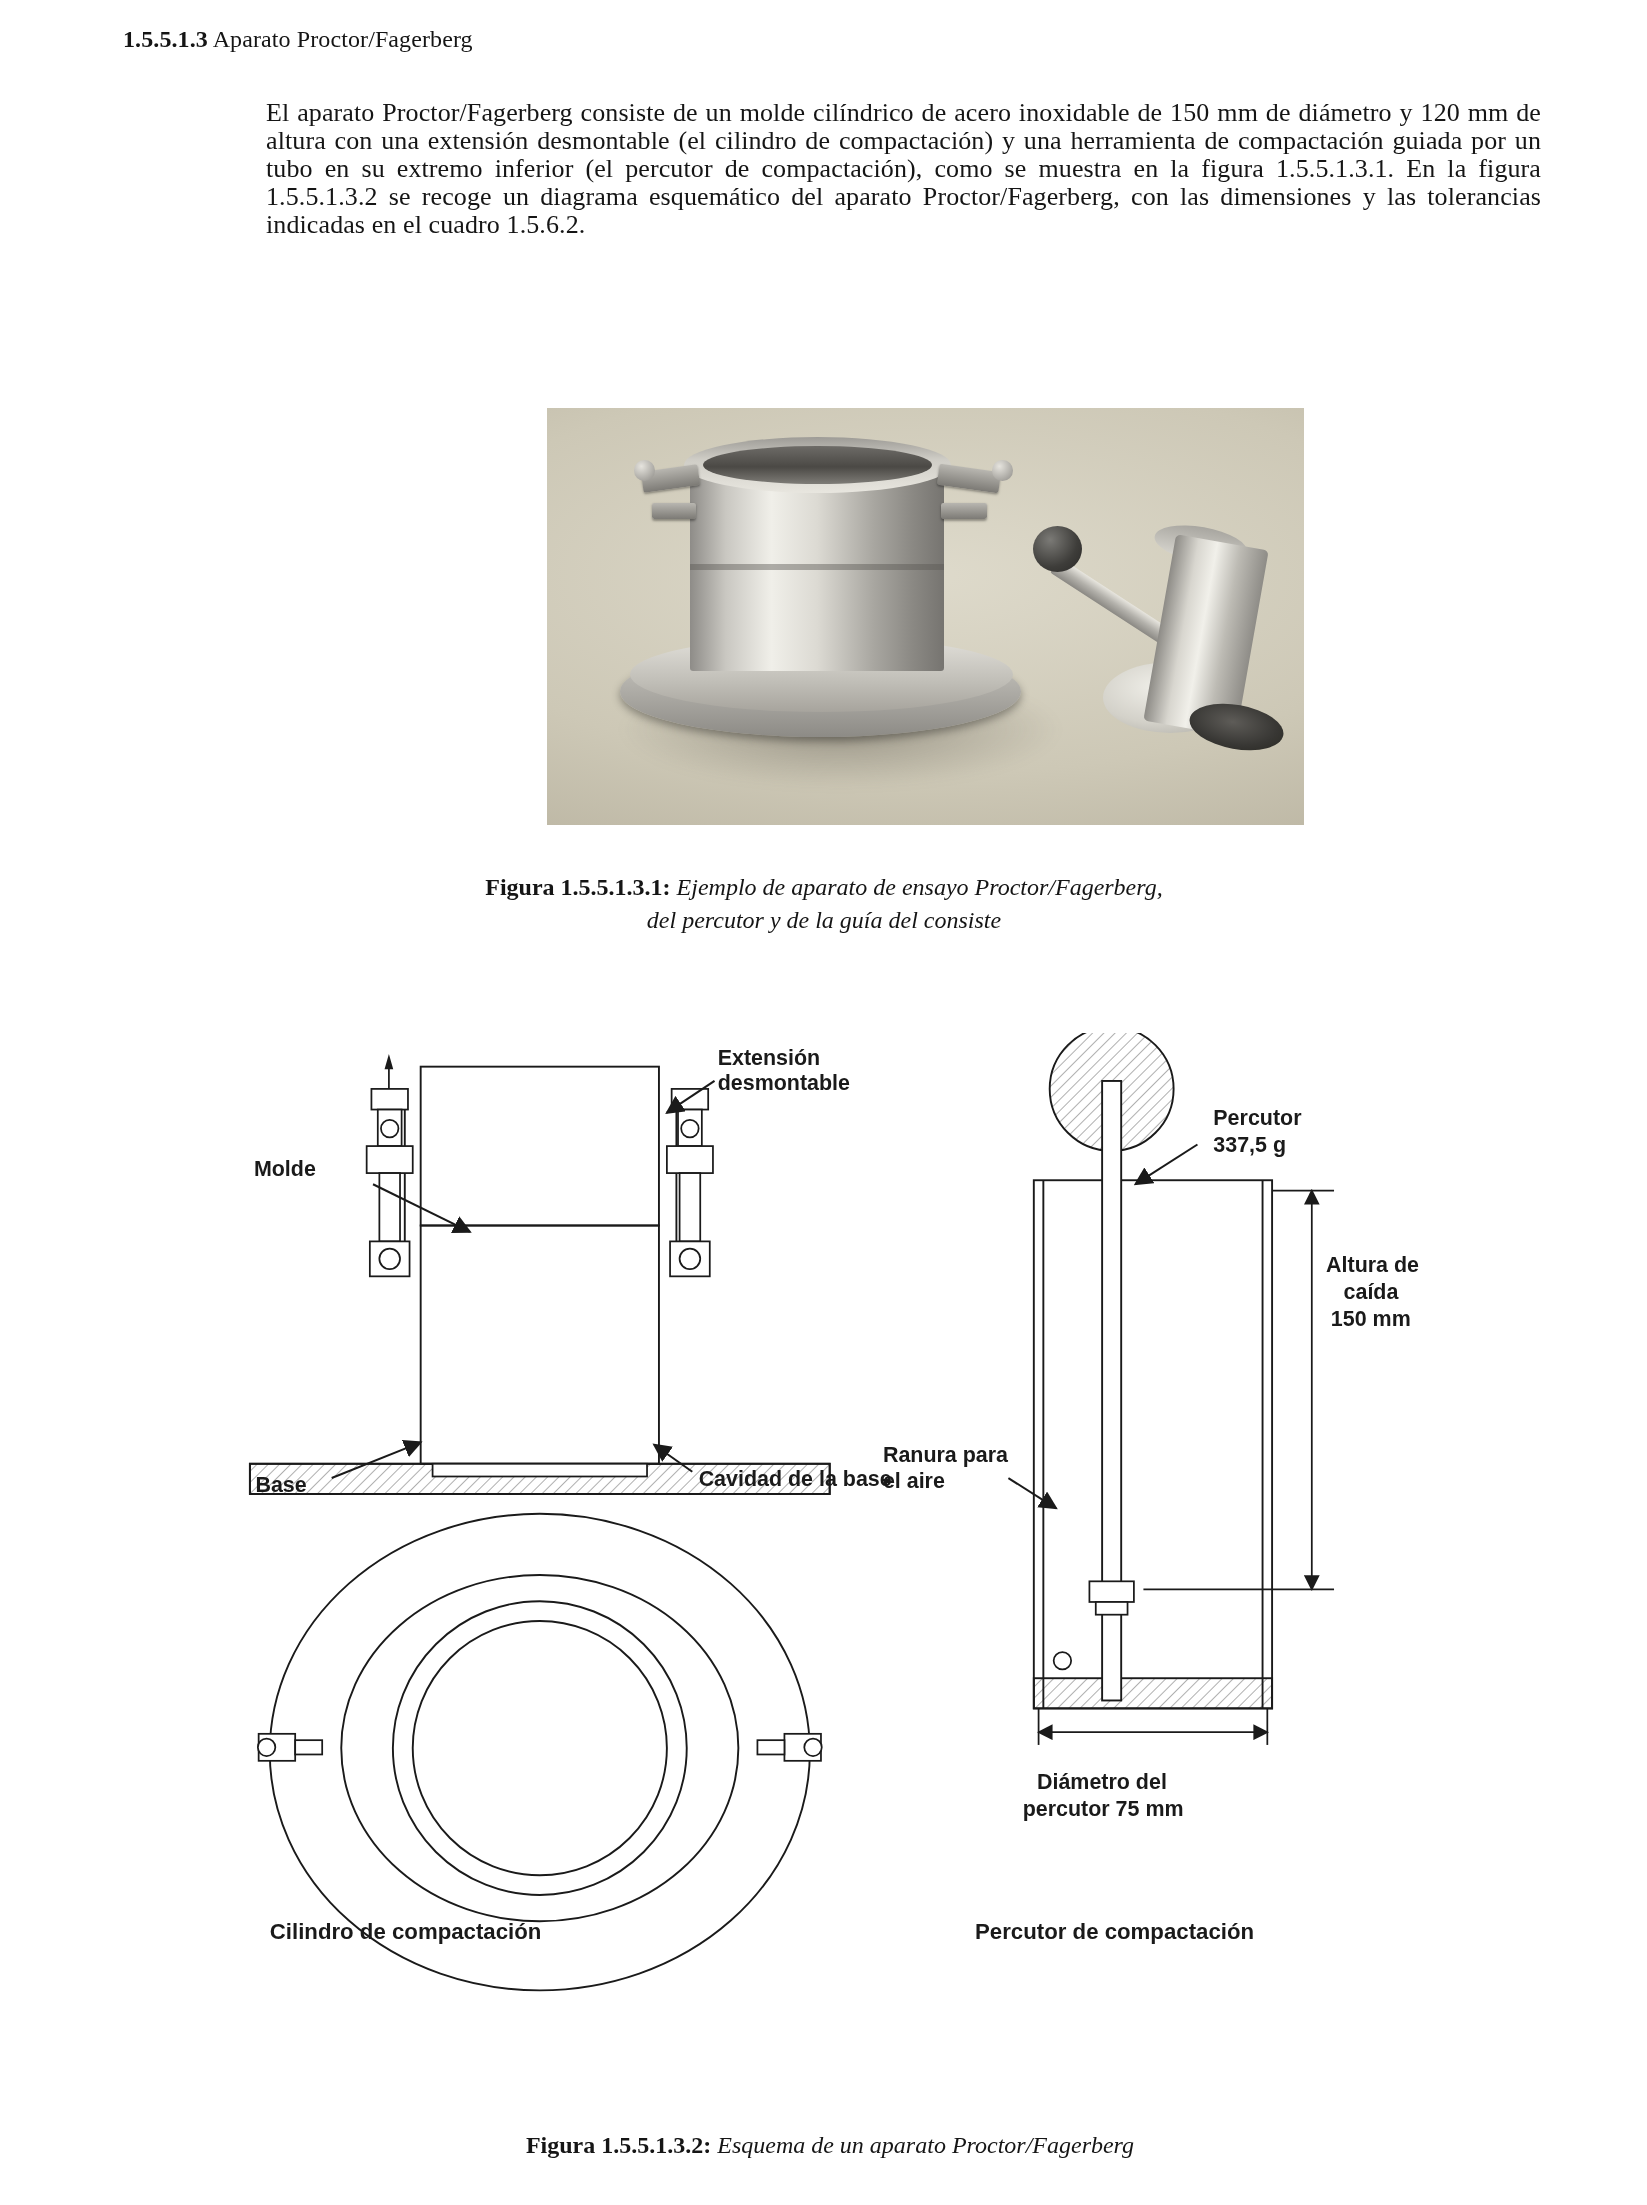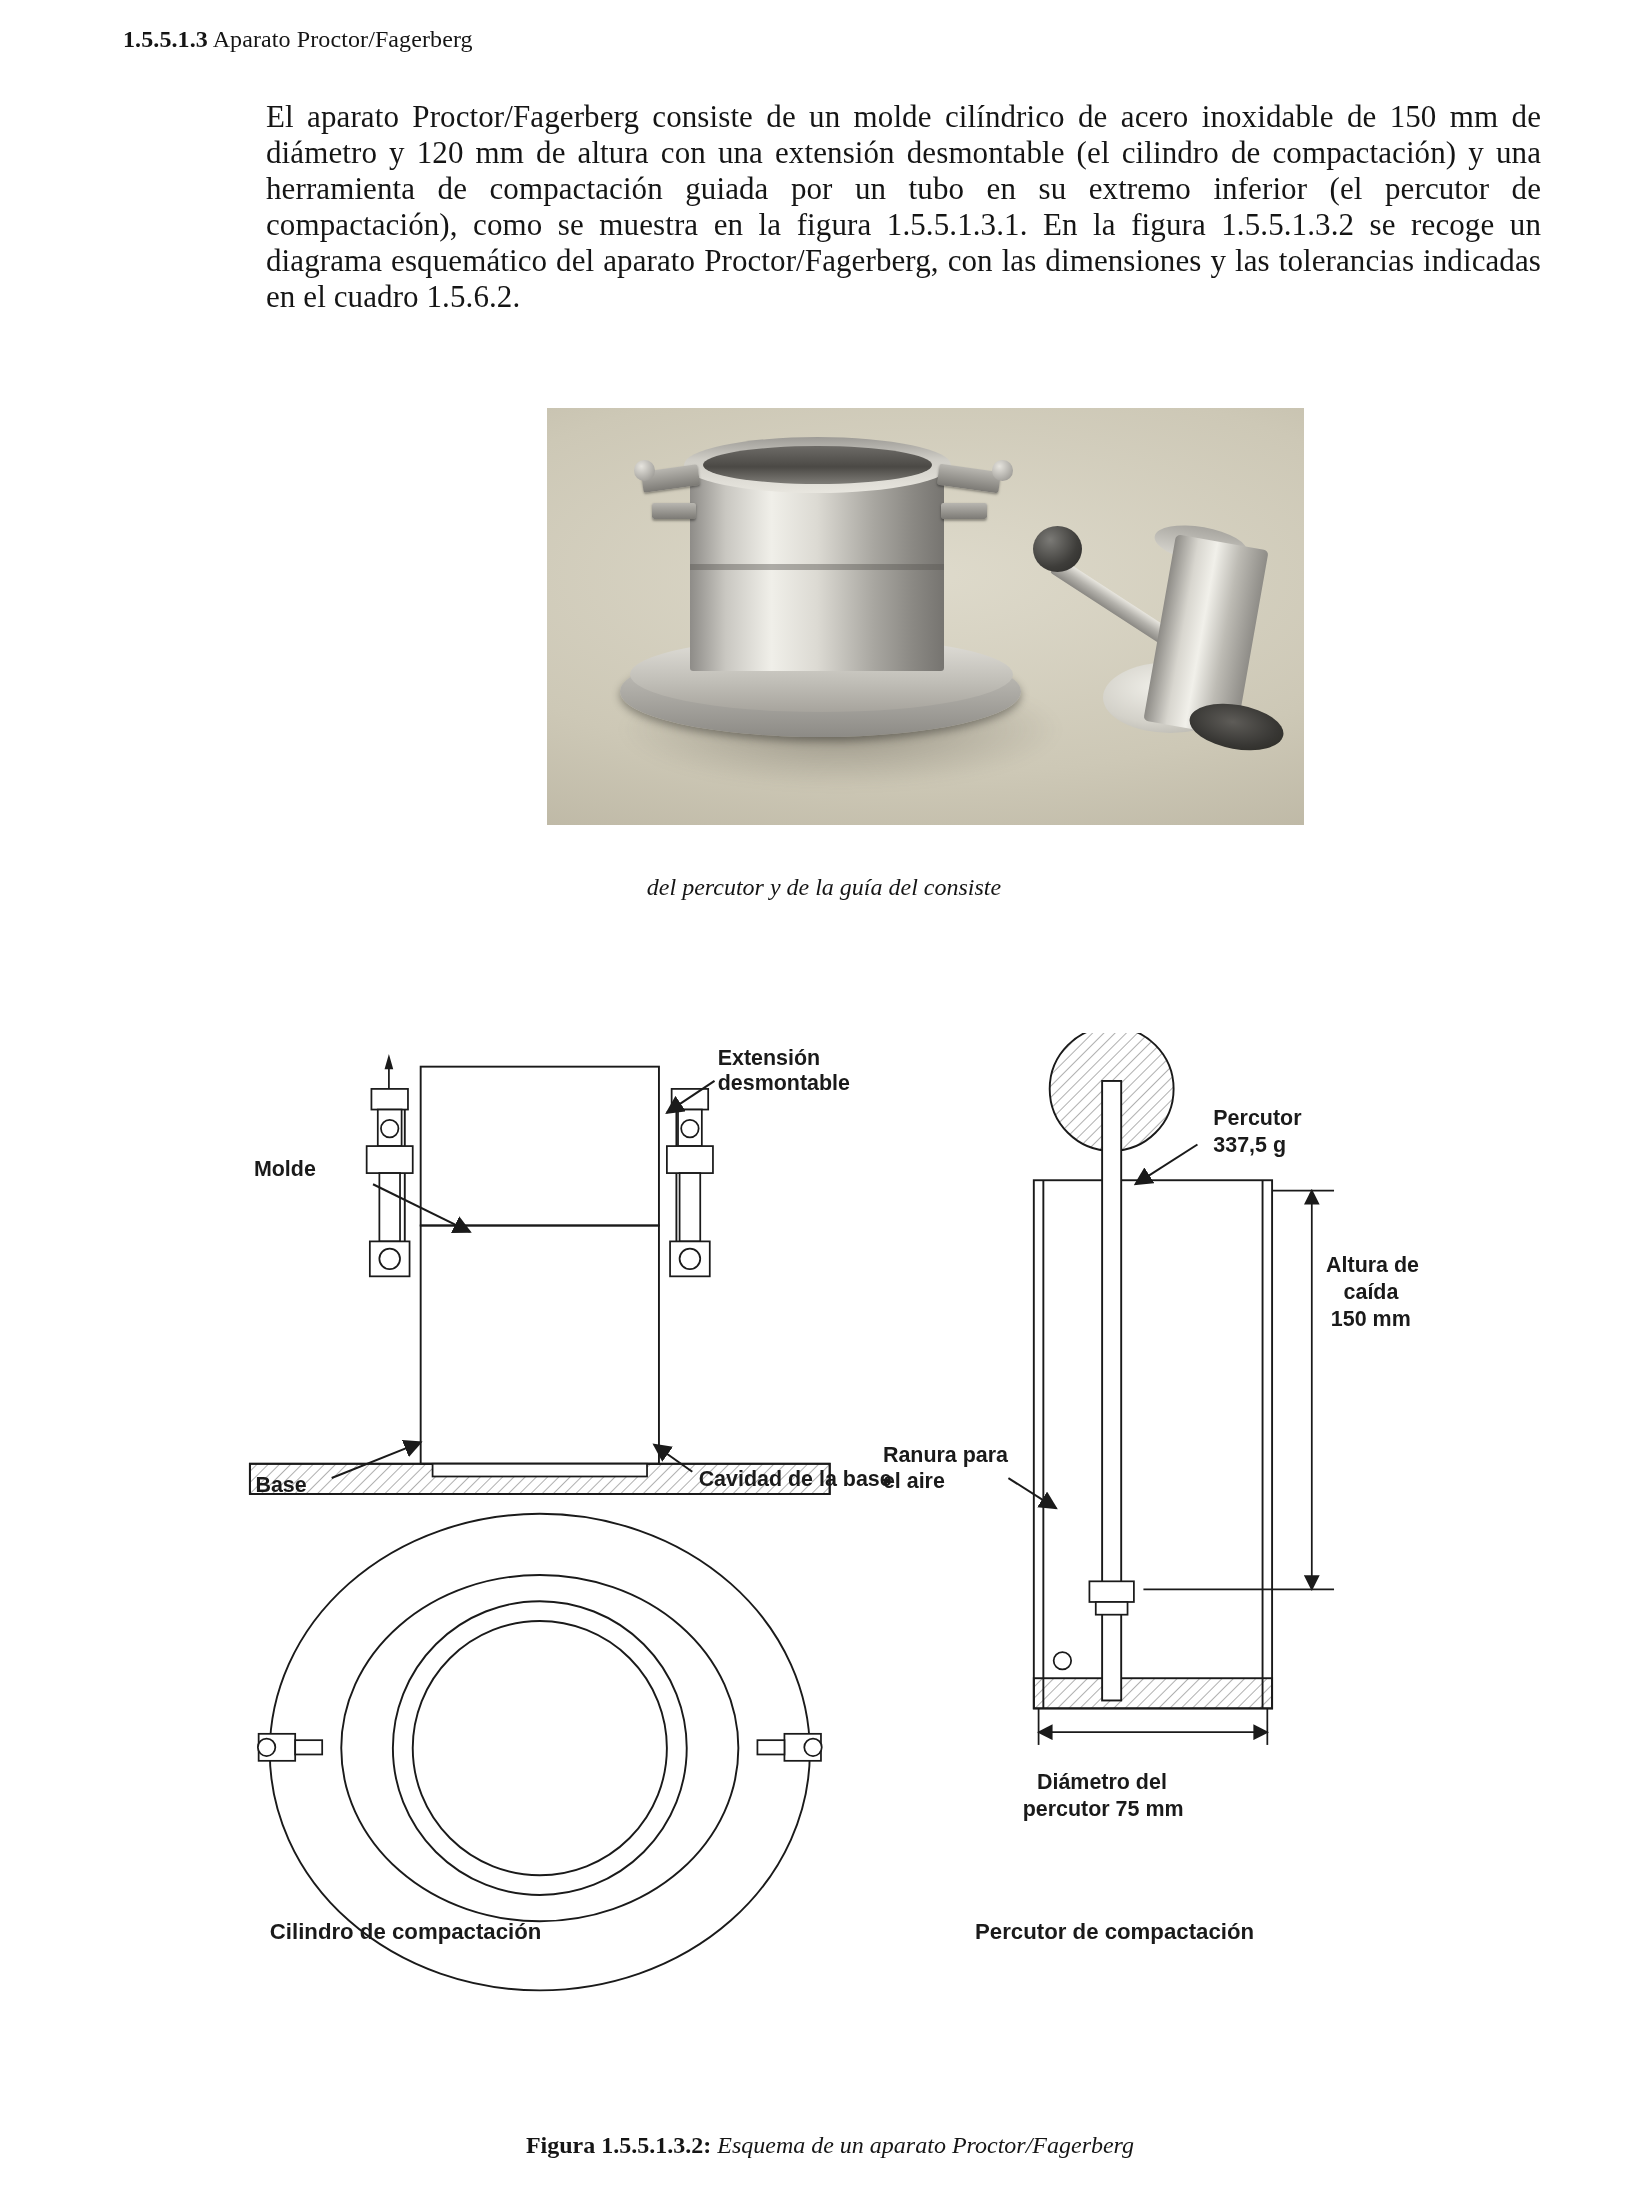--- a/index.html
+++ b/index.html
@@ -38,22 +38,22 @@
   .heading .ttl {
     font-weight: normal;
   }
 
   
   .para {
     position: absolute;
     left: 266px;
     top: 99px;
     width: 1275px;
-    font-size: 31px;
-    line-height: 36px;
+    font-size: 26px;
+    line-height: 28px;
     text-align: justify;
     text-justify: inter-word;
     letter-spacing: 0.1px;
   }
 
   
   .photo-wrap {
     position: absolute;
     left: 547px;
     top: 408px;
@@ -299,20 +299,23 @@
     <div class="rammer-rod"></div>
     <div class="rammer-head"></div>
     <div class="rammer-foot"></div>
     <div class="rammer-foot-dot"></div>
     <div class="guide-tube-top"></div>
     <div class="guide-tube"></div>
     <div class="guide-tube-end"></div>
   </div>
 
   <div class="caption" id="caption-1">
+    <div>
+      <b>Figura 1.5.5.1.3.1:</b><span> Ejemplo de aparato de ensayo Proctor/Fagerberg,</span>
+    </div>
     <div>del percutor y de la guía del consiste</div>
   </div>
 
   <div class="schematic">
     <svg width="1239" height="1049" viewBox="0 0 1560 1320" xmlns="http://www.w3.org/2000/svg">
       <defs>
         <pattern id="hatch" width="10" height="10" patternTransform="rotate(45)" patternUnits="userSpaceOnUse">
           <line x1="0" y1="0" x2="0" y2="10" stroke="#1a1a1a" stroke-width="1.6"></line>
         </pattern>
         <marker id="arrow" markerWidth="9" markerHeight="9" refX="8" refY="4.5" orient="auto">

